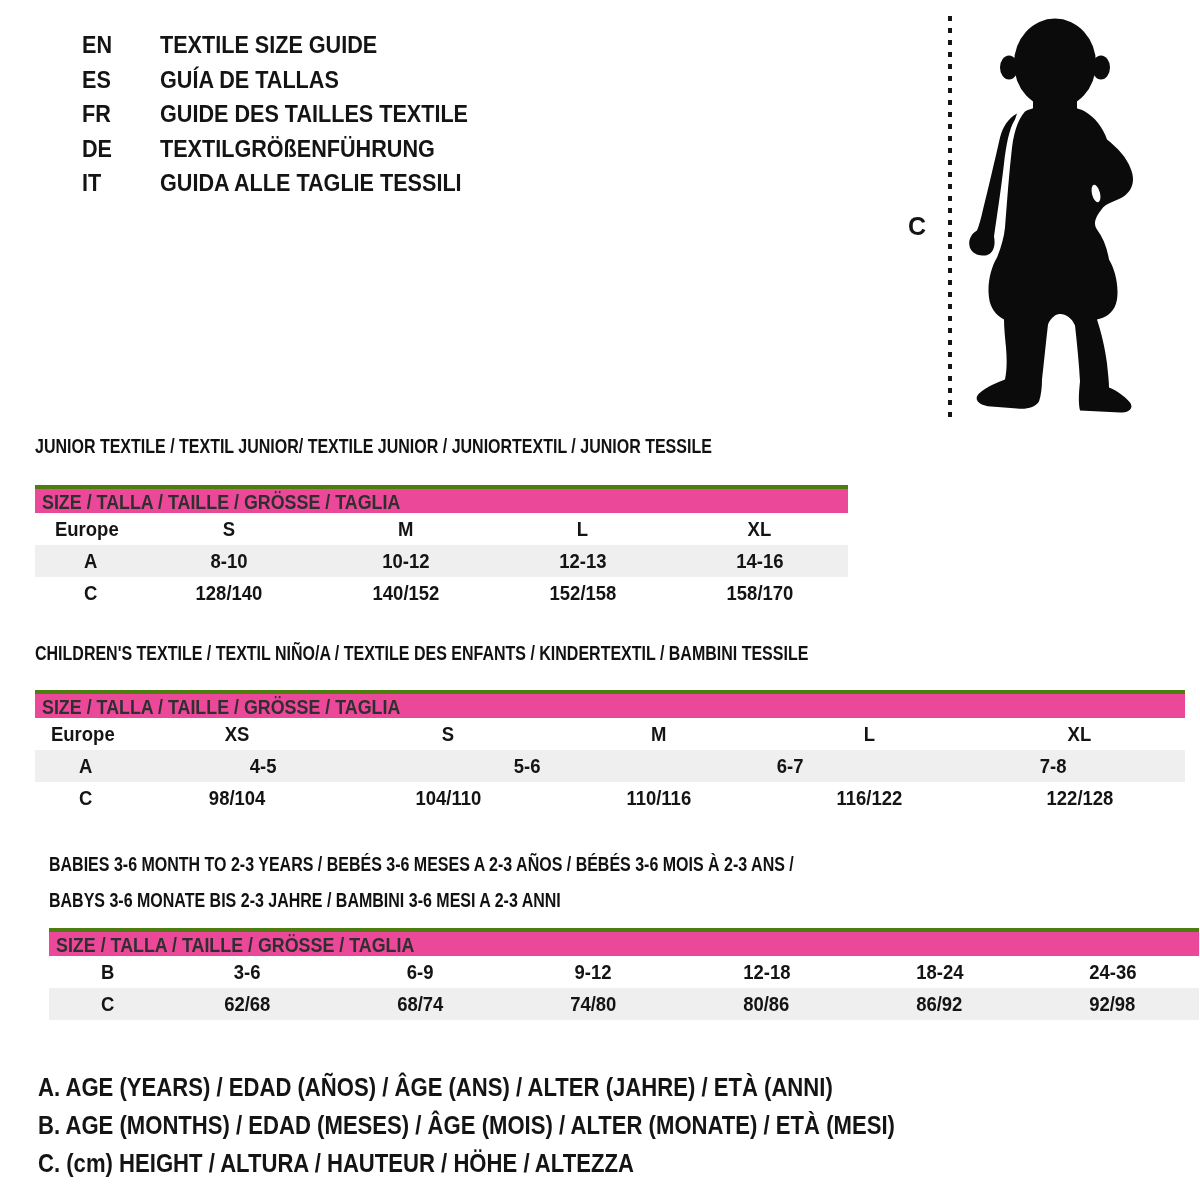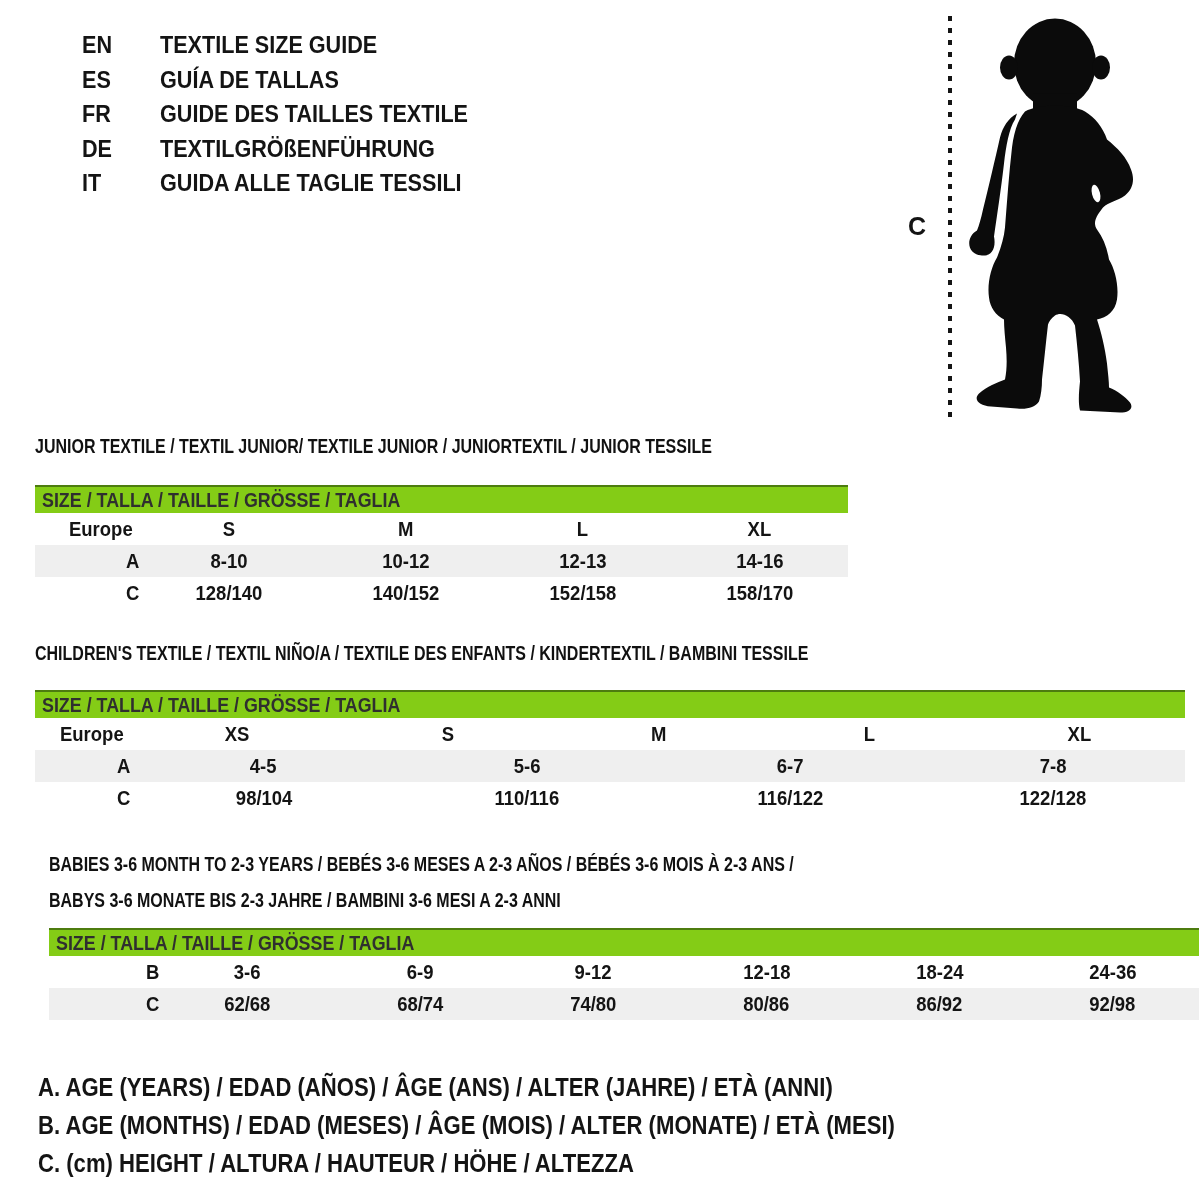--- a/index.html
+++ b/index.html
@@ -34,30 +34,30 @@
   .size-section { position:absolute; left:35px; }
   #sec-junior   { top:433px; width:813px; }
   #sec-children { top:640px; width:1150px; }
   #sec-babies   { top:846px; width:1150px;margin-left:14px; }
 
   .section-title { margin:0; font-size:20px; line-height:26px; font-weight:700; color:#111; }
   #sec-babies .section-title { line-height:36px; }
 
   .size-bar {
     box-sizing:border-box; height:28px; line-height:25px;
-    background:#84cc16; border-top:2px solid #4d7c0f;
+    background:#ec4899; border-top:4px solid #4d7c0f;
     padding-left:7px; font-size:21px; color:#2f2f2f;
   }
   #sec-junior .size-bar   { margin-top:26px; }
   #sec-children .size-bar { margin-top:24px; }
   #sec-babies .size-bar   { margin-top:10px; }
 
   .trow { display:flex; height:32px; line-height:32px; font-size:21px; }
   .trow.shaded { background:#efefef; }
-  .row-label { box-sizing:border-box; padding-left:7px; text-align:right; }
+  .row-label { box-sizing:border-box; padding-left:7px; text-align:center; }
   #sec-junior .row-label   { width:106px; flex:0 0 106px; }
   #sec-children .row-label { width:97px;  flex:0 0 97px; }
   #sec-babies .row-label   { width:112px; flex:0 0 112px; }
   .cellv { flex:1; text-align:center; }
 
   
   .legend { position:absolute; left:38px; top:1068px; }
   .legend-line { line-height:38px; font-size:26px; }
 </style>
 </head>
@@ -183,20 +183,21 @@
       <div class="trow shaded">
         <div class="row-label"><span class="cvl">A</span></div>
         <div class="cellv"><span class="cv">4-5</span></div>
         <div class="cellv"><span class="cv">5-6</span></div>
         <div class="cellv"><span class="cv">6-7</span></div>
         <div class="cellv"><span class="cv">7-8</span></div>
       </div>
       <div class="trow">
         <div class="row-label"><span class="cvl">C</span></div>
         <div class="cellv"><span class="cv">98/104</span></div>
+        <div class="cellv"><span class="cv">104/110</span></div>
         <div class="cellv"><span class="cv">110/116</span></div>
         <div class="cellv"><span class="cv">116/122</span></div>
         <div class="cellv"><span class="cv">122/128</span></div>
       </div>
     </div>
   </section>
 
   <section class="size-section" id="sec-babies">
     <h2 class="section-title">
       <span class="cond">BABIES 3-6 MONTH TO 2-3 YEARS / BEBÉS 3-6 MESES A 2-3 AÑOS / BÉBÉS 3-6 MOIS À 2-3 ANS /</span><br>

